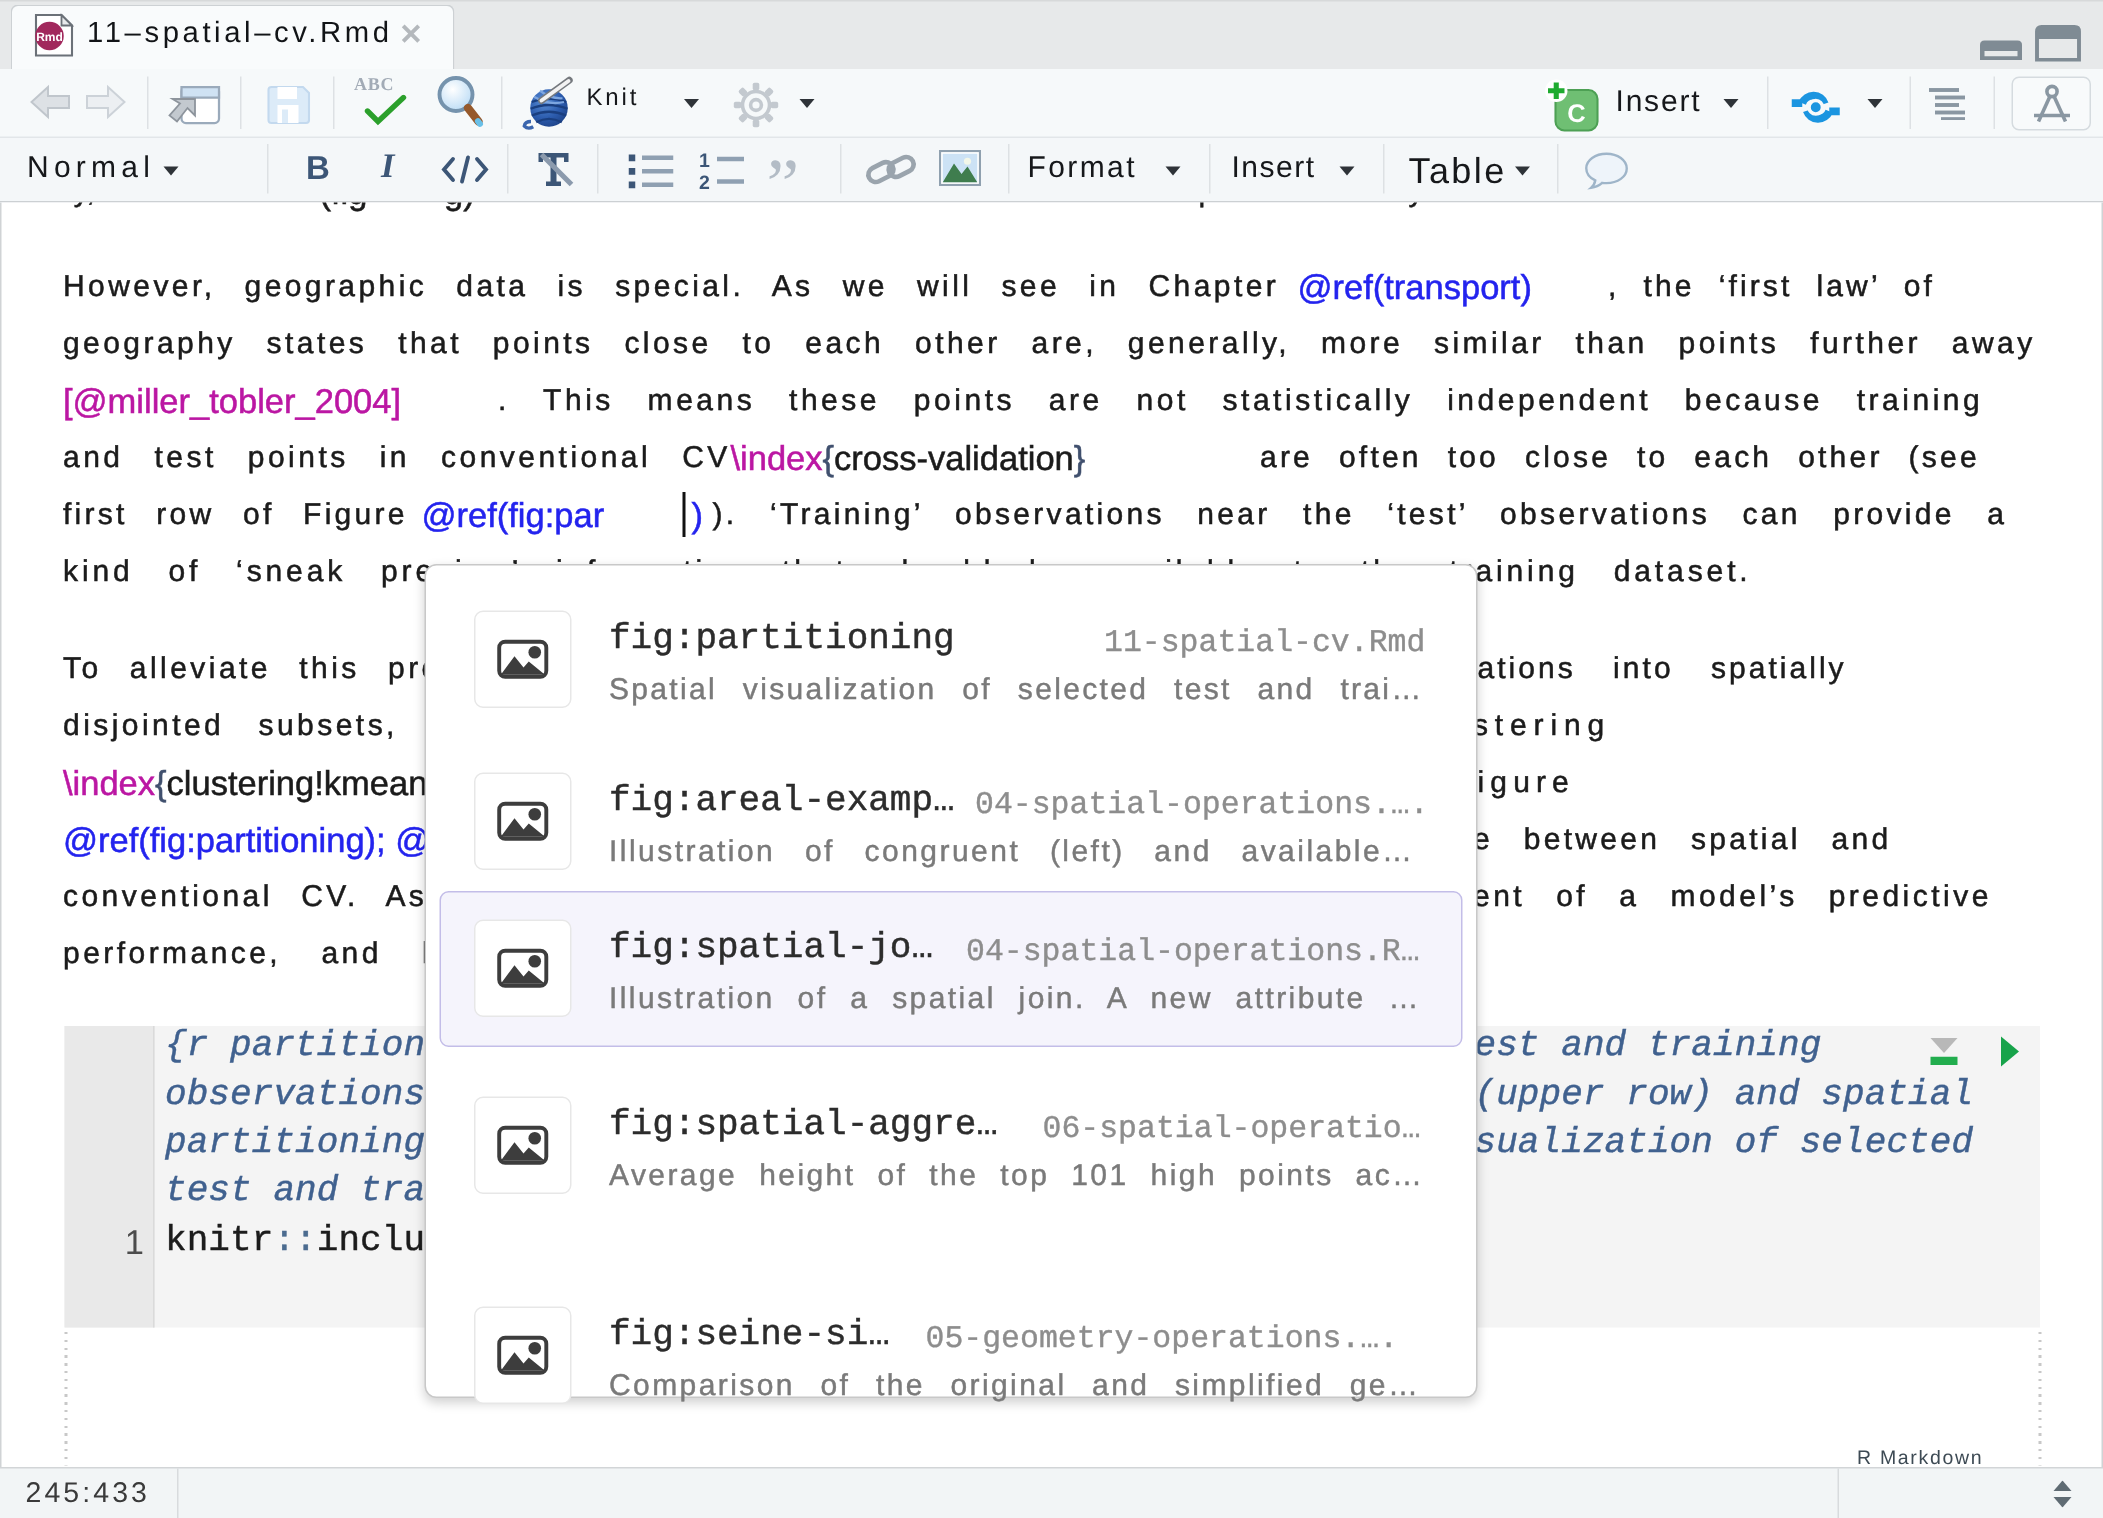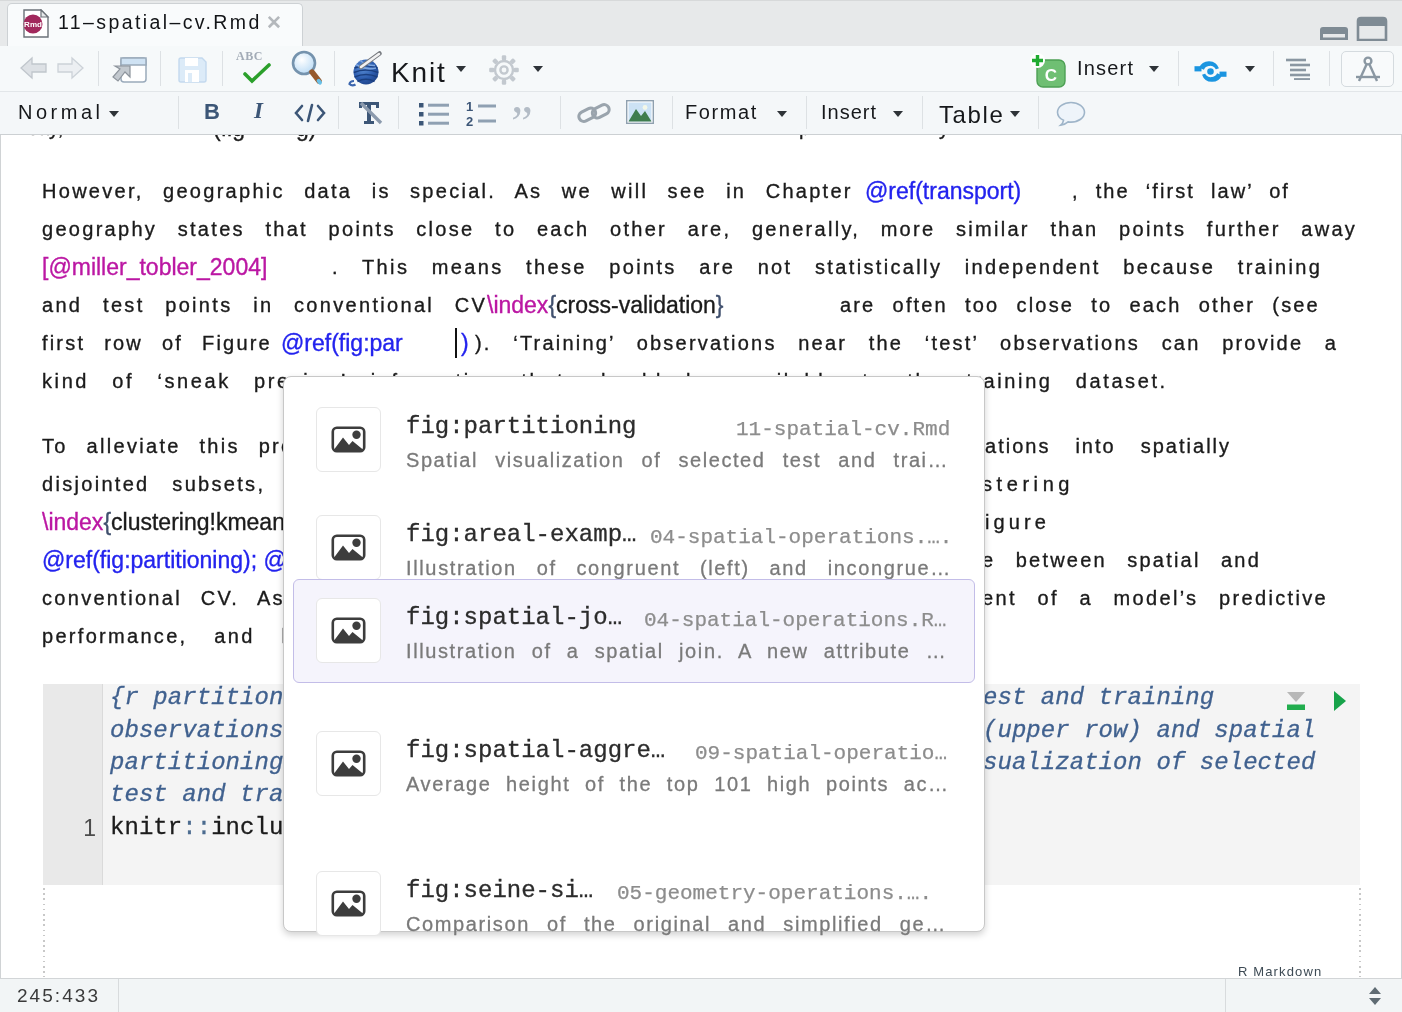--- a/index.html
+++ b/index.html
@@ -96,21 +96,21 @@
           <stop offset="100%" stop-color="#1d4286"></stop>
         </radialGradient>
       </defs>
   <path d="M6 31 q-4 0 -4.5 3 q2.5 2.5 6 0.5" stroke="#3b66ae" stroke-width="2.2" fill="none"></path>
   <circle cx="18" cy="22" r="12.5" fill="url(#yg)"></circle>
   <path d="M6.5 18 q11 -4.5 23 0 M5.8 22.5 q12 -5 24.5 0 M6.5 27 q11.5 -5 23 0 M9.5 31.5 q8.5 -4.5 17 0" stroke="#1a3f80" stroke-width="1.5" fill="none"></path>
   <path d="M8 14.5 q10 6 20 3.5 M12 10.5 q7 5.5 15 5" stroke="#7da6e0" stroke-width="1.5" fill="none"></path>
   <line x1="13" y1="17" x2="31.5" y2="3.5" stroke="#75797e" stroke-width="4.6" stroke-linecap="round"></line>
   <line x1="13" y1="17" x2="31" y2="4" stroke="#f2f2f2" stroke-width="2.6" stroke-linecap="round"></line>
 </svg>
-<div class="abs" style="left:391px;top:57px;font-size:28px;color:#16181b;letter-spacing:1.88px;" id="kn">Knit</div>
+<div class="abs" style="left:391px;top:57px;font-size:16px;color:#16181b;letter-spacing:1.88px;" id="kn">Knit</div>
 <div class="caret" style="left:456px;top:66px;"></div>
 
 <svg class="abs" style="left:488px;top:54px;" width="32" height="32" viewBox="0 0 32 32">
   <g fill="none" stroke="#c3c9cf" stroke-width="2.4">
     <circle cx="16" cy="16" r="9"></circle>
     <circle cx="16" cy="16" r="3.6"></circle>
   </g>
   <g fill="#c3c9cf">
     <g id="teeth">
       <rect x="13.8" y="1.2" width="4.4" height="5" rx="1.2"></rect>
@@ -313,24 +313,24 @@
   <div class="pitem" style="top:496px;">
     <div class="pico"><svg width="63" height="63" viewBox="0 0 63 63">
             <g transform="translate(14.5,18.5)">
               <rect x="1.3" y="1.3" width="31.4" height="23.4" rx="4" fill="none" stroke="#3d3d3d" stroke-width="2.6"></rect>
               <circle cx="25" cy="8.3" r="4.2" fill="#3d3d3d"></circle>
               <path d="M2.6 23 L11.5 11 L17.5 18.5 L21 14.5 L31.4 23 L31.4 23.4 L2.6 23.4 Z" fill="#3d3d3d"></path>
             </g>
           </svg></div>
     <div class="ptitle">fig:areal-examp…</div>
     <div class="pfile" style="left:357px;">04-spatial-operations.….</div>
-    <div class="pdesc" id="d2" style="letter-spacing:1.64px;word-spacing:12.61px;">Illustration of congruent (left) and incongrue…</div>
-  </div>
-
-  <div class="pitem" style="top:579px;padding-left:18px;">
+    <div class="pdesc" id="d2" style="letter-spacing:1.64px;word-spacing:12.61px;">Illustration of congruent (left) and available…</div>
+  </div>
+
+  <div class="pitem" style="top:594px;padding-left:18px;">
     <div class="abs" style="left:0;top:0;width:682px;height:104px;background:#f5f4fc;border:1px solid #c3bde8;border-radius:6px;"></div>
     <div class="pico"><svg width="63" height="63" viewBox="0 0 63 63">
             <g transform="translate(14.5,18.5)">
               <rect x="1.3" y="1.3" width="31.4" height="23.4" rx="4" fill="none" stroke="#3d3d3d" stroke-width="2.6"></rect>
               <circle cx="25" cy="8.3" r="4.2" fill="#3d3d3d"></circle>
               <path d="M2.6 23 L11.5 11 L17.5 18.5 L21 14.5 L31.4 23 L31.4 23.4 L2.6 23.4 Z" fill="#3d3d3d"></path>
             </g>
           </svg></div>
     <div class="ptitle">fig:spatial-jo…</div>
     <div class="pfile" style="left:351px;">04-spatial-operations.R…</div>
@@ -339,21 +339,21 @@
 
   <div class="pitem" style="top:712px;">
     <div class="pico"><svg width="63" height="63" viewBox="0 0 63 63">
             <g transform="translate(14.5,18.5)">
               <rect x="1.3" y="1.3" width="31.4" height="23.4" rx="4" fill="none" stroke="#3d3d3d" stroke-width="2.6"></rect>
               <circle cx="25" cy="8.3" r="4.2" fill="#3d3d3d"></circle>
               <path d="M2.6 23 L11.5 11 L17.5 18.5 L21 14.5 L31.4 23 L31.4 23.4 L2.6 23.4 Z" fill="#3d3d3d"></path>
             </g>
           </svg></div>
     <div class="ptitle">fig:spatial-aggre…</div>
-    <div class="pfile" style="left:402px;">09-spatial-operatio…</div>
+    <div class="pfile" style="left:402px;">06-spatial-operatio…</div>
     <div class="pdesc" id="d4" style="letter-spacing:1.62px;word-spacing:7.47px;">Average height of the top 101 high points ac…</div>
   </div>
 
   <div class="pitem" style="top:852px;">
     <div class="pico"><svg width="63" height="63" viewBox="0 0 63 63">
             <g transform="translate(14.5,18.5)">
               <rect x="1.3" y="1.3" width="31.4" height="23.4" rx="4" fill="none" stroke="#3d3d3d" stroke-width="2.6"></rect>
               <circle cx="25" cy="8.3" r="4.2" fill="#3d3d3d"></circle>
               <path d="M2.6 23 L11.5 11 L17.5 18.5 L21 14.5 L31.4 23 L31.4 23.4 L2.6 23.4 Z" fill="#3d3d3d"></path>
             </g>

